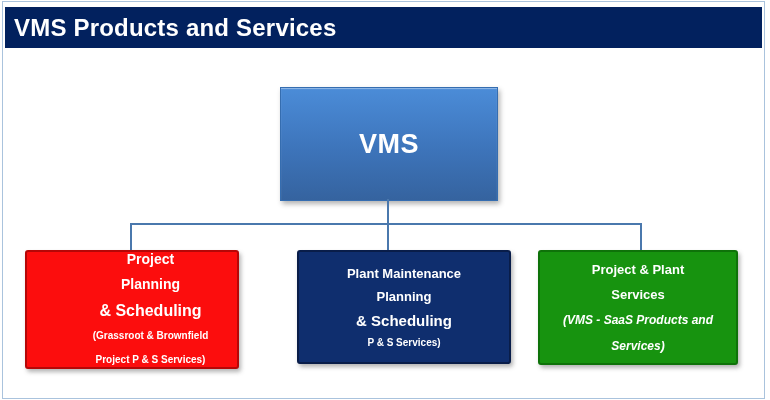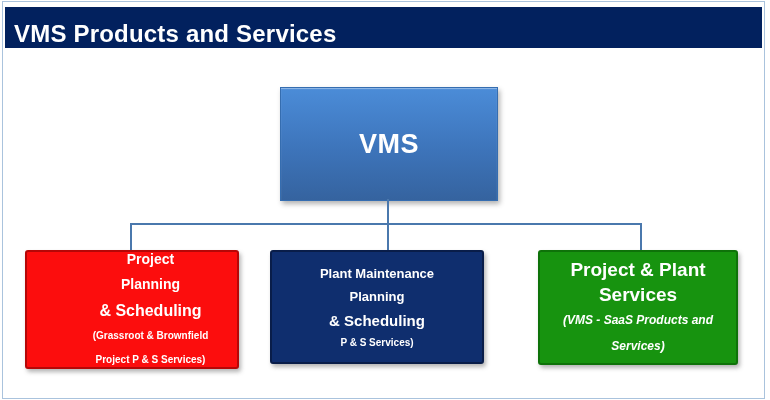--- a/index.html
+++ b/index.html
@@ -6,21 +6,21 @@
   .canvas{
     position:relative;width:770px;height:400px;overflow:hidden;
     background:#ffffff;font-family:"Liberation Sans",sans-serif;
   }
   .frame{
     position:absolute;left:2px;top:1px;width:761px;height:396px;
     border:1px solid #aac3dd;pointer-events:none;
   }
   .header{
     position:absolute;left:5px;top:7px;width:757px;height:41px;
-    background:#02215e;display:flex;align-items:flex-end;
+    background:#02215e;display:flex;align-items:center;
     color:#ffffff;font-size:24px;font-weight:bold;padding-left:9px;
     box-sizing:border-box;letter-spacing:.2px;
   }
   .root-box{
     position:absolute;left:280px;top:87px;width:216px;height:112px;
     background:linear-gradient(180deg,#4b8cd8 0%,#3d74ba 55%,#35639f 100%);
     border:1px solid #356db0;border-radius:0;
     box-shadow:2px 3px 5px rgba(0,0,0,.30), inset 0 1px 1px rgba(255,255,255,.40);
     display:flex;align-items:center;justify-content:center;
     color:#ffffff;font-size:27px;font-weight:600;letter-spacing:.5px;
@@ -31,29 +31,29 @@
   .conn-drop-left {left:130px;top:223px;width:2px;height:28px;}
   .conn-drop-mid  {left:387px;top:223px;width:2px;height:28px;}
   .conn-drop-right{left:640px;top:223px;width:2px;height:28px;}
   .child-box{
     position:absolute;border:2px solid;border-radius:3px;box-sizing:border-box;
     color:#ffffff;text-align:center;font-weight:bold;
     display:flex;flex-direction:column;align-items:center;justify-content:center;
     box-shadow:2px 3px 4px rgba(90,90,90,.45);
   }
   .box-red  {left:25px; top:250px;width:214px;height:119px;border-color:#b50707;}
-  .box-blue {left:270px;top:250px;width:214px;height:114px;border-color:#091d49;}
+  .box-blue {left:297px;top:250px;width:214px;height:114px;border-color:#091d49;}
   .box-green{left:538px;top:250px;width:200px;height:115px;border-color:#0e7209;}
   .box-red .line{font-size:14px;line-height:25px;}
   .box-red .line-accent{font-size:16px;line-height:27px;}
   .box-red .detail{font-size:10px;line-height:24px;}
   .box-blue .line{font-size:13px;line-height:23px;}
   .box-blue .line-accent{font-size:15px;line-height:25px;}
   .box-blue .detail{font-size:10px;line-height:19px;}
-  .box-green .line{font-size:19px;line-height:25px;}
+  .box-green .line{font-size:13px;line-height:25px;}
   .box-green .detail{font-size:12px;line-height:26px;font-style:italic;}
 </style>
 </head>
 <body>
 
 <div class="canvas">
   <div class="frame"></div>
 
   <div class="header">
     <span>VMS Products and Services</span>

